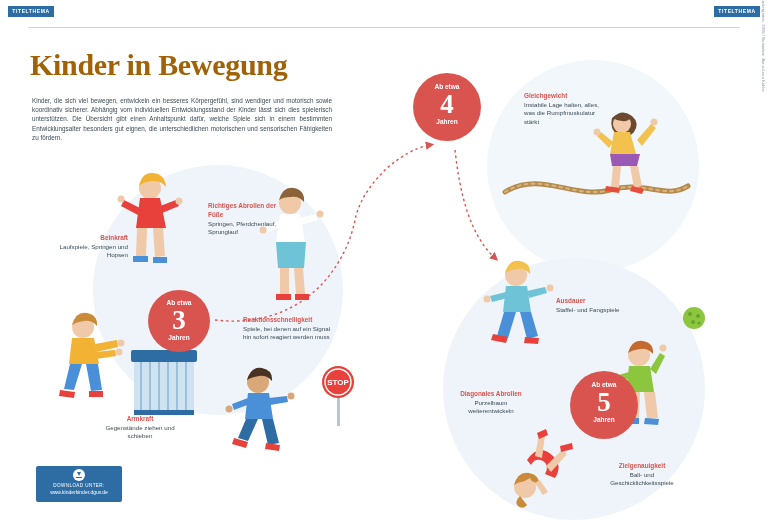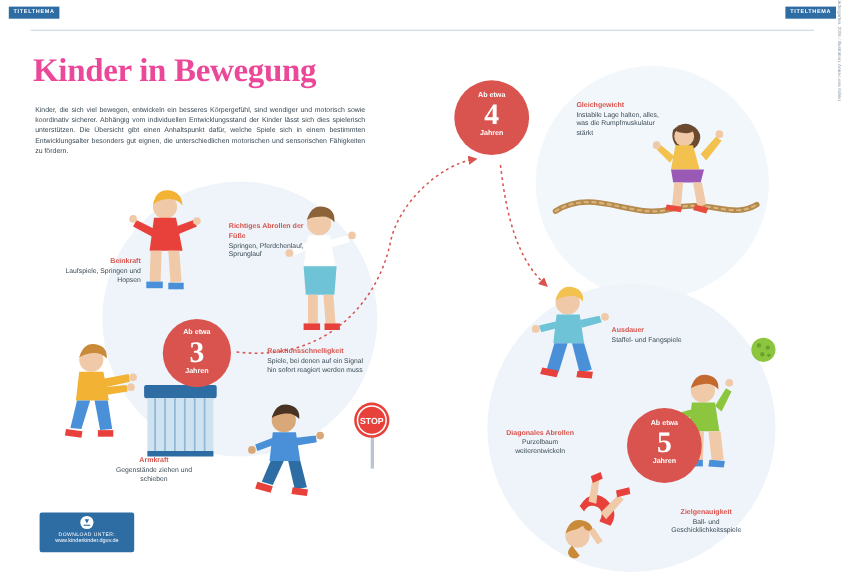--- a/index.html
+++ b/index.html
@@ -46,21 +46,21 @@
     background: #c9d6e2;
   }
 
   
   .headline {
     position: absolute;
     left: 30px;
     top: 48px;
     font-size: 30px;
     font-weight: bold;
-    color: #ec4899;
+    color: #a16207;
     letter-spacing: -0.3px;
     font-family: "Liberation Serif", serif;
     text-align: center;
   }
   .intro {
     position: absolute;
     left: 32px;
     top: 96px;
     width: 300px;
     font-size: 6.3px;

